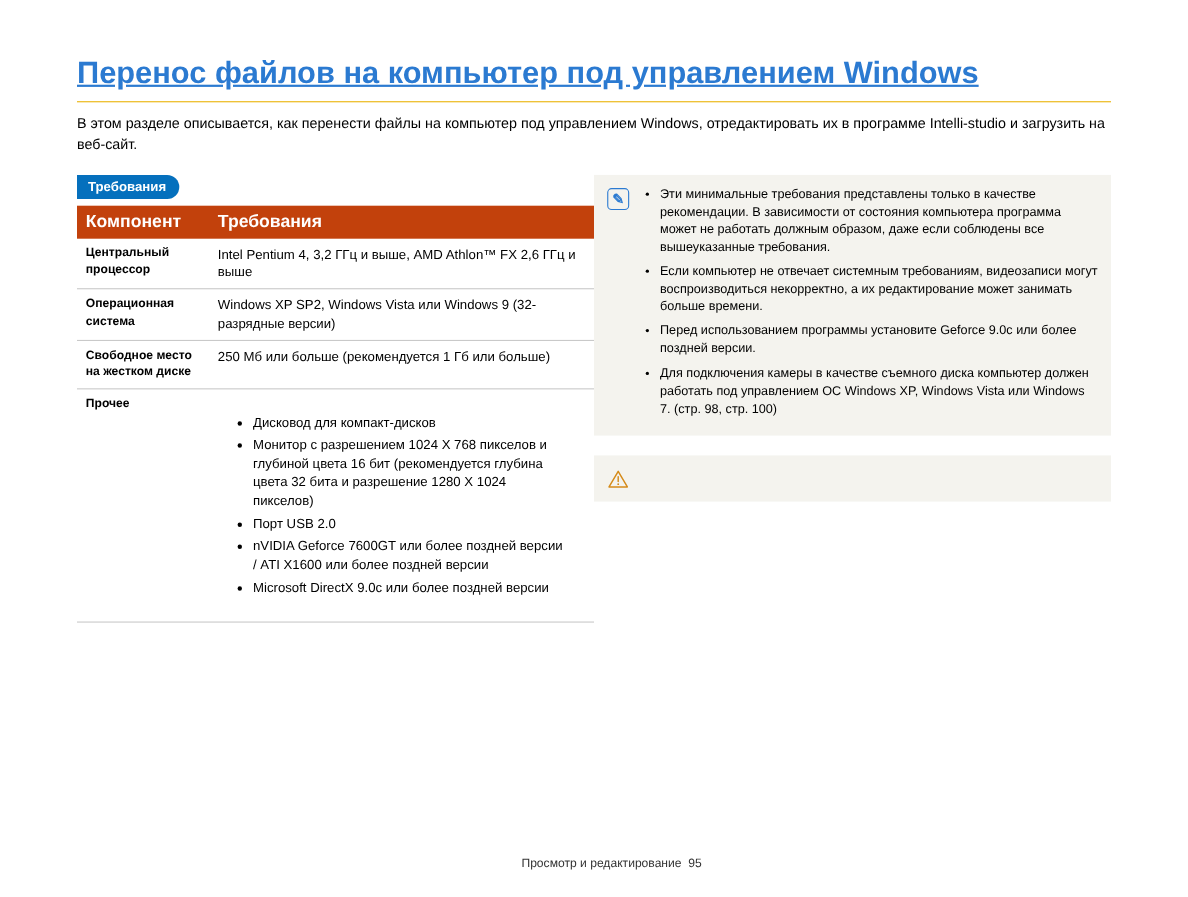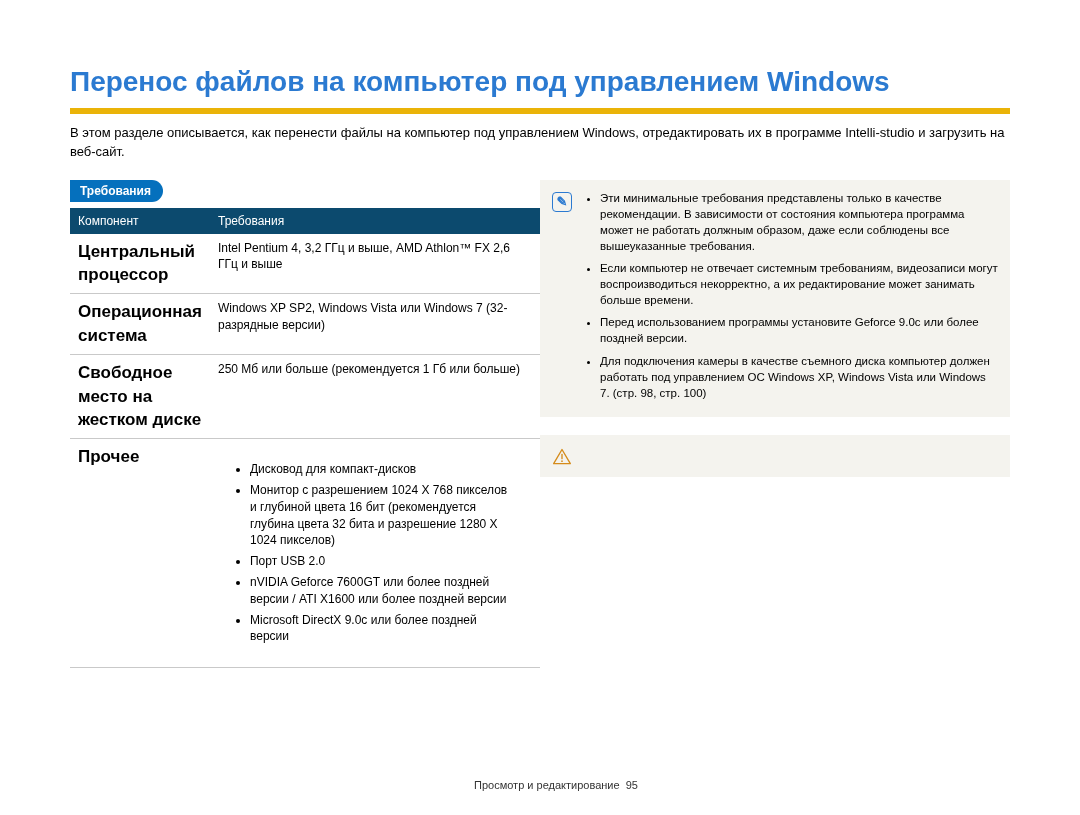--- a/index.html
+++ b/index.html
@@ -13,23 +13,24 @@
   .page {
     width: 1080px;
     height: 815px;
     padding: 50px 70px 30px 70px;
     position: relative;
   }
   h1.title {
     color: #2b7ad1;
     font-size: 28px;
     font-weight: bold;
-    margin: 16px 0 10px 0;
-    border-bottom: 6px solid #eab308;
+    margin: 0 0 10px 0;
+    border-bottom: 1px solid #eab308;
     padding-bottom: 10px;
+    text-decoration: underline;
   }
   .intro {
     font-size: 13px;
     margin: 8px 0 18px 0;
     line-height: 1.45;
   }
   .columns {
     display: flex;
   }
   .left-col { flex: 1 1 50%; }
@@ -45,37 +46,37 @@
     border-radius: 0 12px 12px 0;
     margin-bottom: 6px;
   }
 
   table.req {
     width: 100%;
     border-collapse: collapse;
     font-size: 12px;
   }
   table.req th {
-    background: #0c4a6e;
+    background: #c2410c;
     color: #ffffff;
     text-align: left;
-    font-weight: normal;
+    font-weight: bold;
     padding: 6px 8px;
-    font-size: 12px;
+    font-size: 16px;
   }
   table.req td {
     border-bottom: 1px solid #c9c9c9;
     padding: 6px 8px;
     vertical-align: top;
     line-height: 1.4;
   }
   table.req td.key {
     font-weight: bold;
     width: 120px;
-    font-size: 17px;
+    font-size: 11px;
   }
   table.req ul {
     margin: 16px;
     padding-left: 16px;
   }
   table.req li {
     margin-bottom: 4px;
   }
 
   .footnote {
@@ -155,21 +156,21 @@
             <th>Требования</th>
           </tr>
         </thead>
         <tbody>
           <tr>
             <td class="key">Центральный процессор</td>
             <td>Intel Pentium 4, 3,2 ГГц и выше, AMD Athlon™ FX 2,6 ГГц и выше</td>
           </tr>
           <tr>
             <td class="key">Операционная система</td>
-            <td>Windows XP SP2, Windows Vista или Windows 7 (32-разрядные версии)</td>
+            <td>Windows XP SP2, Windows Vista или Windows 9 (32-разрядные версии)</td>
           </tr>
           <tr>
             <td class="key">Свободное место на жестком диске</td>
             <td>250 Мб или больше (рекомендуется 1 Гб или больше)</td>
           </tr>
           <tr>
             <td class="key">Прочее</td>
             <td>
               <ul>
                 <li>Дисковод для компакт-дисков</li>

